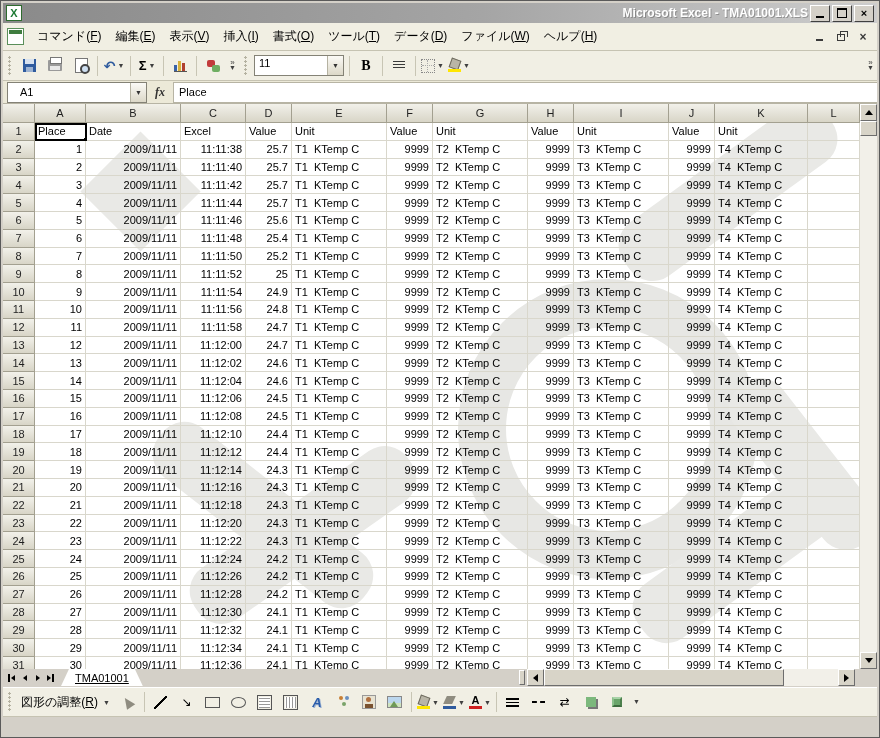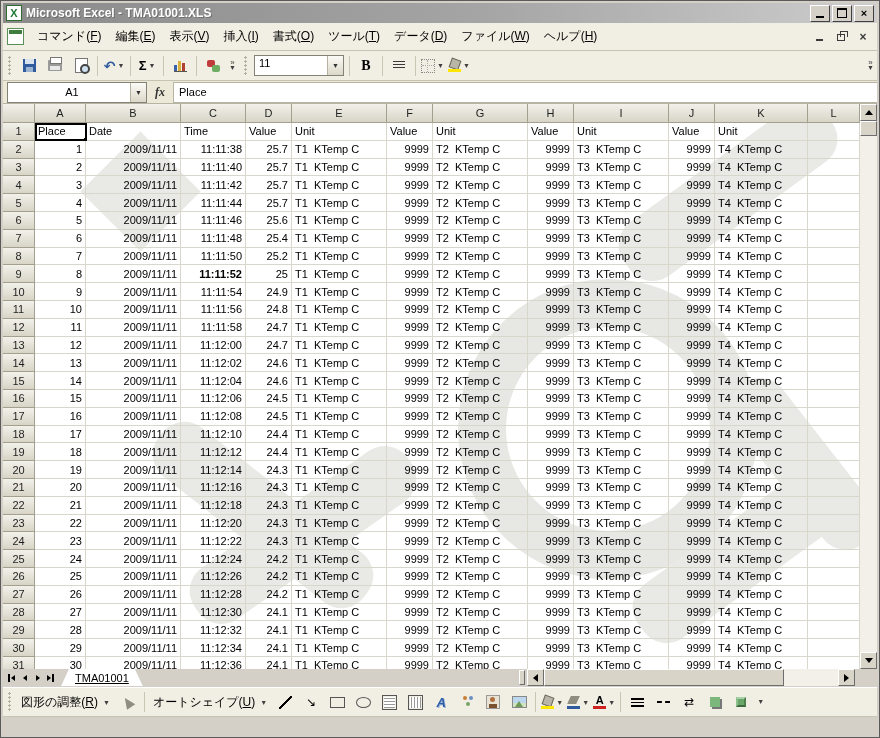--- a/index.html
+++ b/index.html
@@ -3,21 +3,21 @@
 <meta charset="utf-8">
 <style>
   html,body{margin:0;padding:0;}
   body{width:880px;height:738px;overflow:hidden;font-family:"Liberation Sans","DejaVu Sans",sans-serif;}
   .window{position:absolute;inset:0;background:#d4d0c8;border:1px solid #5a5a5a;box-sizing:border-box;}
   .window > div{position:absolute;left:2px;right:2px;box-sizing:border-box;}
 
   
   .titlebar{top:2px;height:20px;background:linear-gradient(to right,#8a8a8a,#a5a5a5 55%,#cdcdcd);display:flex;align-items:center;padding:0 3px;}
   .app-icon{width:14px;height:14px;background:#fff;border:1px solid #2e6b2e;margin-right:4px;display:flex;align-items:center;justify-content:center;font-size:11px;font-weight:bold;color:#1d7a33;line-height:1;}
-  .title-text{color:#fff;font-weight:bold;font-size:12px;white-space:nowrap;flex:1;text-shadow:1px 1px 0 rgba(0,0,0,.25);}
+  .title-text{color:#fff;font-weight:bold;font-size:12px;white-space:nowrap;flex:1;text-shadow:1px 1px 0 rgba(0,0,0,.25);text-align:right;}
   .caption-btn{width:18px;height:15px;margin-left:2px;background:#d4d0c8;border:1px solid;border-color:#ffffff #404040 #404040 #ffffff;display:flex;align-items:center;justify-content:center;position:relative;}
   .glyph-min{width:8px;height:2px;background:#000;margin-top:8px;}
   .glyph-max{width:8px;height:7px;border:1px solid #000;border-top-width:2px;}
   .glyph-close{font-size:11px;font-weight:bold;color:#000;line-height:1;}
 
   
   .menubar{top:22px;height:28px;background:#f1efe3;border-bottom:1px solid #c6c3b2;display:flex;align-items:center;padding:0 2px;}
   .wb-icon{width:15px;height:15px;margin:0 6px 0 2px;background:#fff;border:1px solid #5a8f5a;position:relative;}
   .wb-icon::before{content:"";position:absolute;left:1px;top:1px;right:1px;height:4px;background:#3f7d3f;}
   .menu-item{font-size:12px;color:#000;padding:3px 7px;white-space:nowrap;}
@@ -69,21 +69,21 @@
   .icon-fill::after{content:"";position:absolute;left:0;bottom:0;width:13px;height:3px;background:#ffe600;}
   .icon-brush{width:13px;height:13px;position:relative;}
   .icon-brush::before{content:"";position:absolute;left:2px;top:0;width:9px;height:8px;background:#8f8c80;transform:skewX(-25deg);}
   .icon-brush::after{content:"";position:absolute;left:0;bottom:0;width:13px;height:3px;background:#2f5b9e;}
   .icon-fontcolor{width:13px;height:14px;position:relative;font-size:11px;font-weight:bold;text-align:center;line-height:10px;}
   .icon-fontcolor::after{content:"";position:absolute;left:0;bottom:0;width:13px;height:3px;background:#cf2020;}
 
   
   .formulabar{top:80px;height:23px;background:#ece9d8;display:flex;align-items:center;border-bottom:1px solid #b7b4a4;}
   .namebox{width:138px;height:19px;background:#fff;border:1px solid #848276;margin-left:4px;display:flex;align-items:center;}
-  .namebox .nb-val{flex:1;font-size:11px;padding-left:6px;text-align:center;}
+  .namebox .nb-val{flex:1;font-size:11px;padding-left:12px;}
   .namebox .drop{width:15px;height:100%;background:linear-gradient(#fbfaf6,#dcd8c8);border-left:1px solid #b5b2a2;display:flex;align-items:center;justify-content:center;font-size:7px;color:#333;}
   .fx{width:26px;text-align:center;font-family:"Liberation Serif","DejaVu Serif",serif;font-style:italic;font-weight:bold;font-size:12px;color:#333;}
   .formula-input{flex:1;height:19px;background:#fff;border:1px solid #b7b4a4;border-right:none;display:flex;align-items:center;font-size:11px;padding-left:5px;margin-right:0;}
 
   
   .sheet-area{top:103px;height:565px;background:#fff;overflow:hidden;}
   .watermark{position:absolute;inset:0;z-index:0;}
   .wm{position:absolute;background:#e9e9e6;}
   .wm-diamond{left:95px;top:45px;width:85px;height:85px;transform:rotate(45deg);}
   .wm-ring{left:455px;top:175px;width:300px;height:300px;border:48px solid #e7e7e4;background:transparent;border-radius:50%;box-sizing:border-box;}
@@ -307,21 +307,21 @@
           <span class="colhead" style="width: 46px;">H</span>
           <span class="colhead" style="width: 95px;">I</span>
           <span class="colhead" style="width: 46px;">J</span>
           <span class="colhead" style="width: 93px;">K</span>
           <span class="colhead" style="flex: 1 1 0%;">L</span>
         </div>
         <div class="grid-row">
           <span class="rowhead">1</span>
           <span class="cell al-l" style="width: 51px;">Place</span>
           <span class="cell al-l" style="width: 95px;">Date</span>
-          <span class="cell al-l" style="width: 65px;">Time</span>
+          <span class="cell al-l" style="width: 65px;">Excel</span>
           <span class="cell al-l" style="width: 46px;">Value</span>
           <span class="cell al-l" style="width: 95px;">Unit</span>
           <span class="cell al-l" style="width: 46px;">Value</span>
           <span class="cell al-l" style="width: 95px;">Unit</span>
           <span class="cell al-l" style="width: 46px;">Value</span>
           <span class="cell al-l" style="width: 95px;">Unit</span>
           <span class="cell al-l" style="width: 46px;">Value</span>
           <span class="cell al-l" style="width: 93px;">Unit</span>
           <span class="cell al-l" style="flex: 1 1 0%;"></span>
         </div>
@@ -427,21 +427,21 @@
           <span class="cell al-r" style="width: 46px;">9999</span>
           <span class="cell al-l" style="width: 95px;">T3  KTemp C</span>
           <span class="cell al-r" style="width: 46px;">9999</span>
           <span class="cell al-l" style="width: 93px;">T4  KTemp C</span>
           <span class="cell al-l" style="flex: 1 1 0%;"></span>
         </div>
         <div class="grid-row">
           <span class="rowhead">9</span>
           <span class="cell al-r" style="width: 51px;">8</span>
           <span class="cell al-r" style="width: 95px;">2009/11/11</span>
-          <span class="cell al-r" style="width: 65px; font-weight: bold;">11:11:52</span>
+          <span class="cell al-r" style="width: 65px;">11:11:52</span>
           <span class="cell al-r" style="width: 46px;">25</span>
           <span class="cell al-l" style="width: 95px;">T1  KTemp C</span>
           <span class="cell al-r" style="width: 46px;">9999</span>
           <span class="cell al-l" style="width: 95px;">T2  KTemp C</span>
           <span class="cell al-r" style="width: 46px;">9999</span>
           <span class="cell al-l" style="width: 95px;">T3  KTemp C</span>
           <span class="cell al-r" style="width: 46px;">9999</span>
           <span class="cell al-l" style="width: 93px;">T4  KTemp C</span>
           <span class="cell al-l" style="flex: 1 1 0%;"></span>
         </div>
@@ -825,24 +825,20 @@
   <div class="drawbar">
     <span class="grip"></span>
     <span class="dt-label">
       <span><span>図形の調整(</span><span class="key">R</span><span>)</span></span>
       <span class="mini-drop">▼</span>
     </span>
     <span class="tbbtn">
         <span class="icon-select"></span>
       </span>
     <span class="tbsep"></span>
-    <span class="dt-label">
-      <span><span>オートシェイプ(</span><span class="key">U</span><span>)</span></span>
-      <span class="mini-drop">▼</span>
-    </span>
     <span class="tbbtn">
         <span class="icon-line"></span>
       </span>
     <span class="tbbtn">
         <span class="icon-arrowse">↘</span>
       </span>
     <span class="tbbtn">
         <span class="icon-rect"></span>
       </span>
     <span class="tbbtn">

